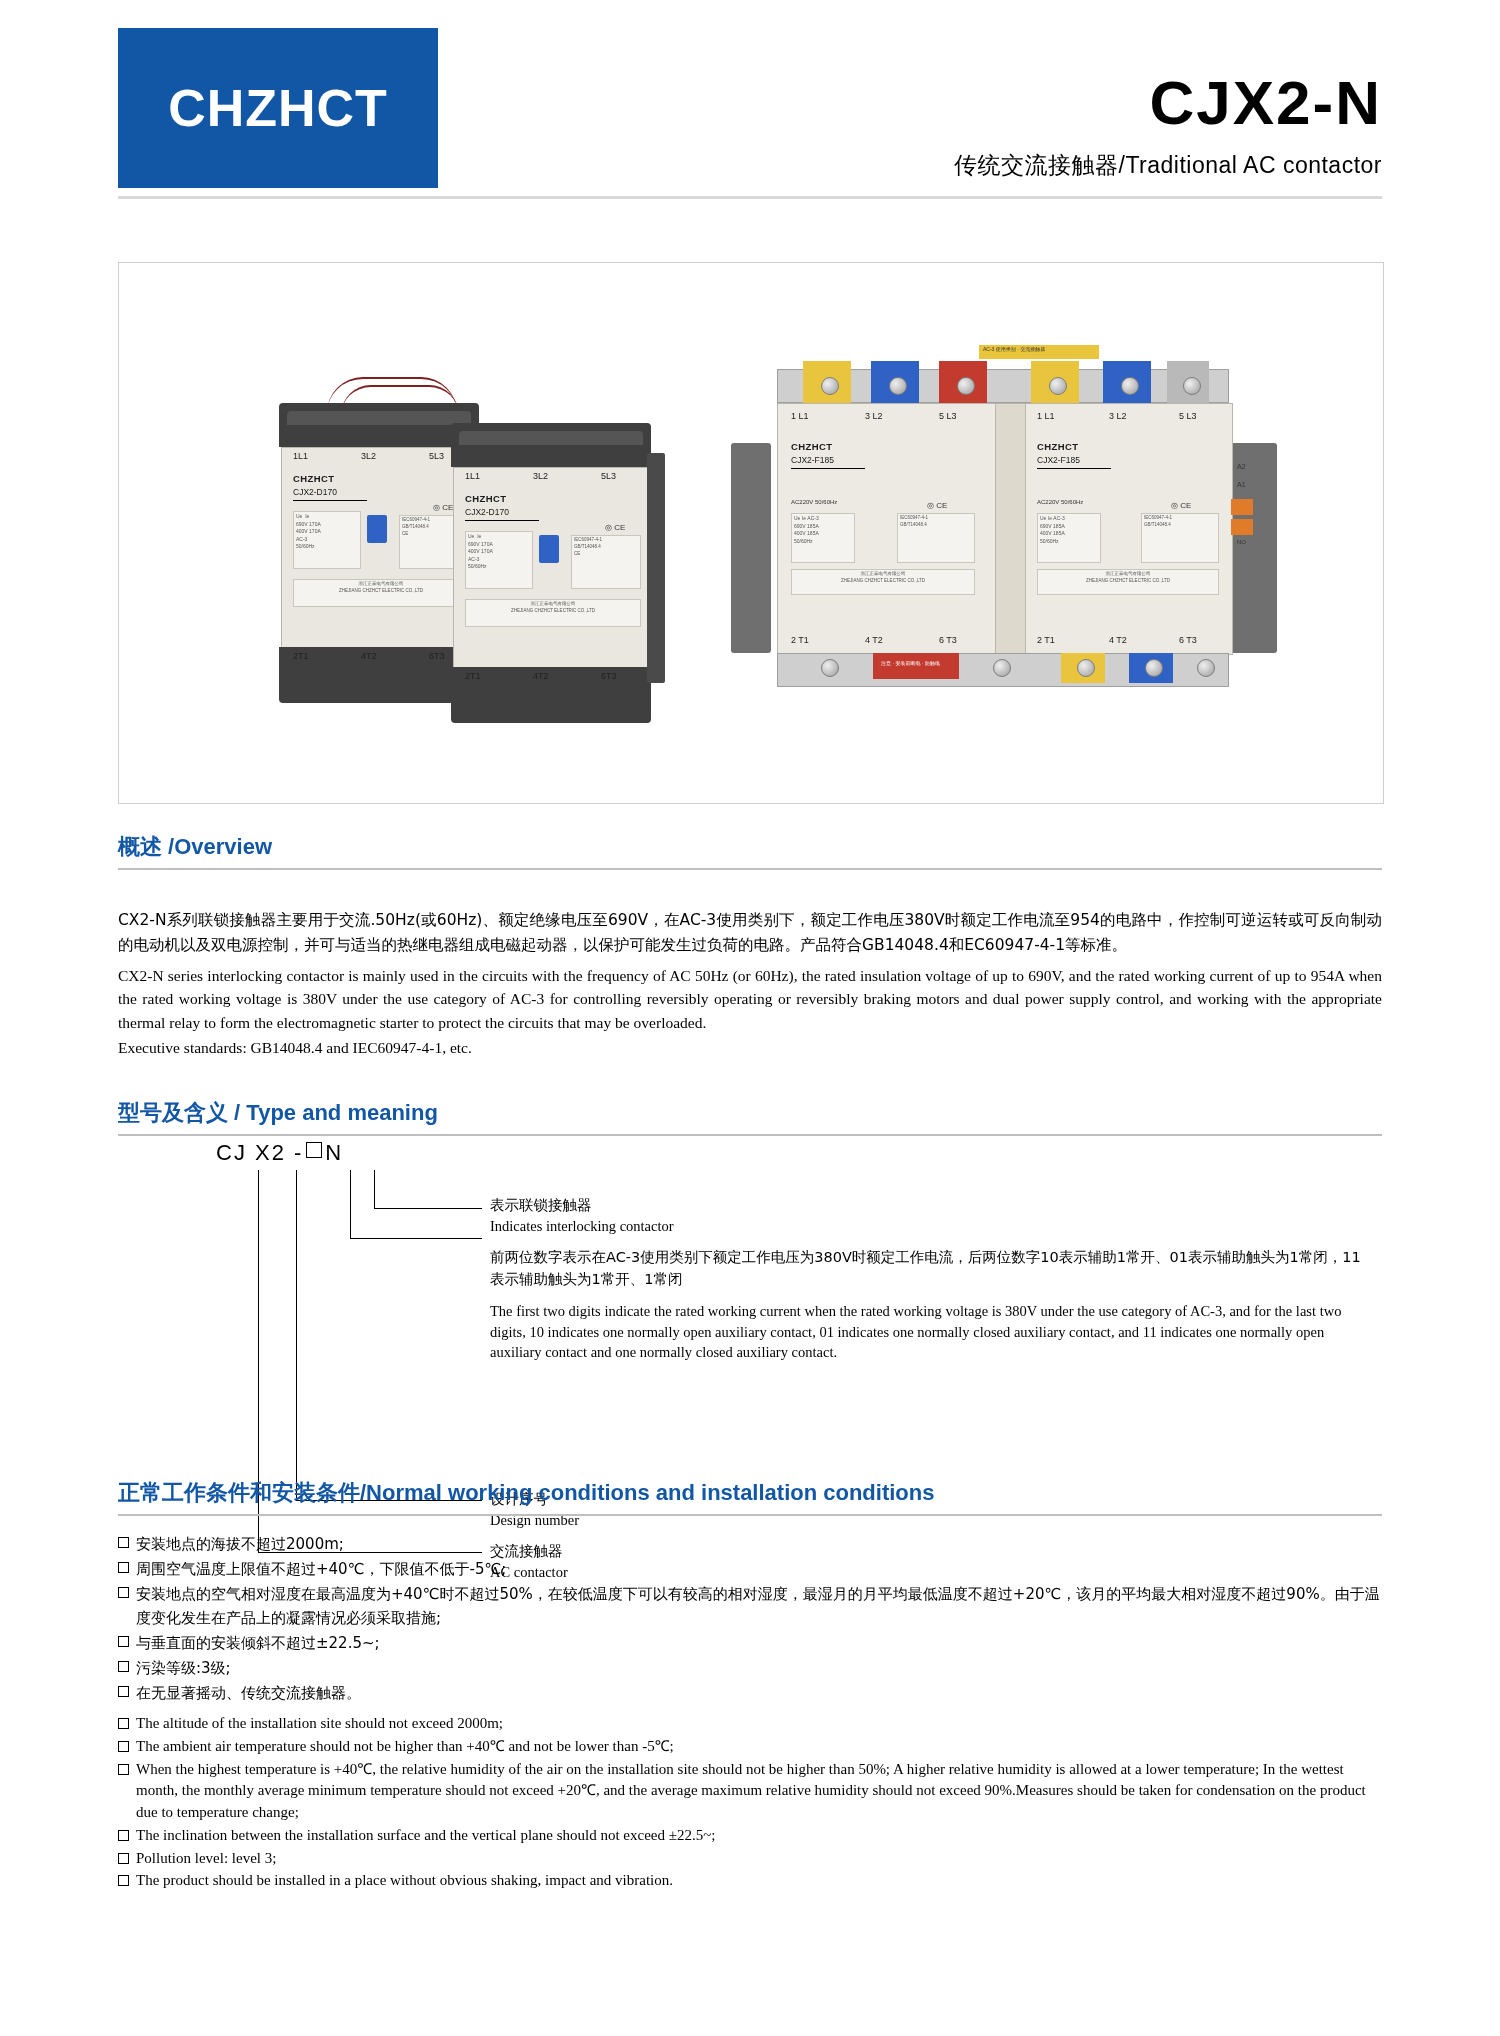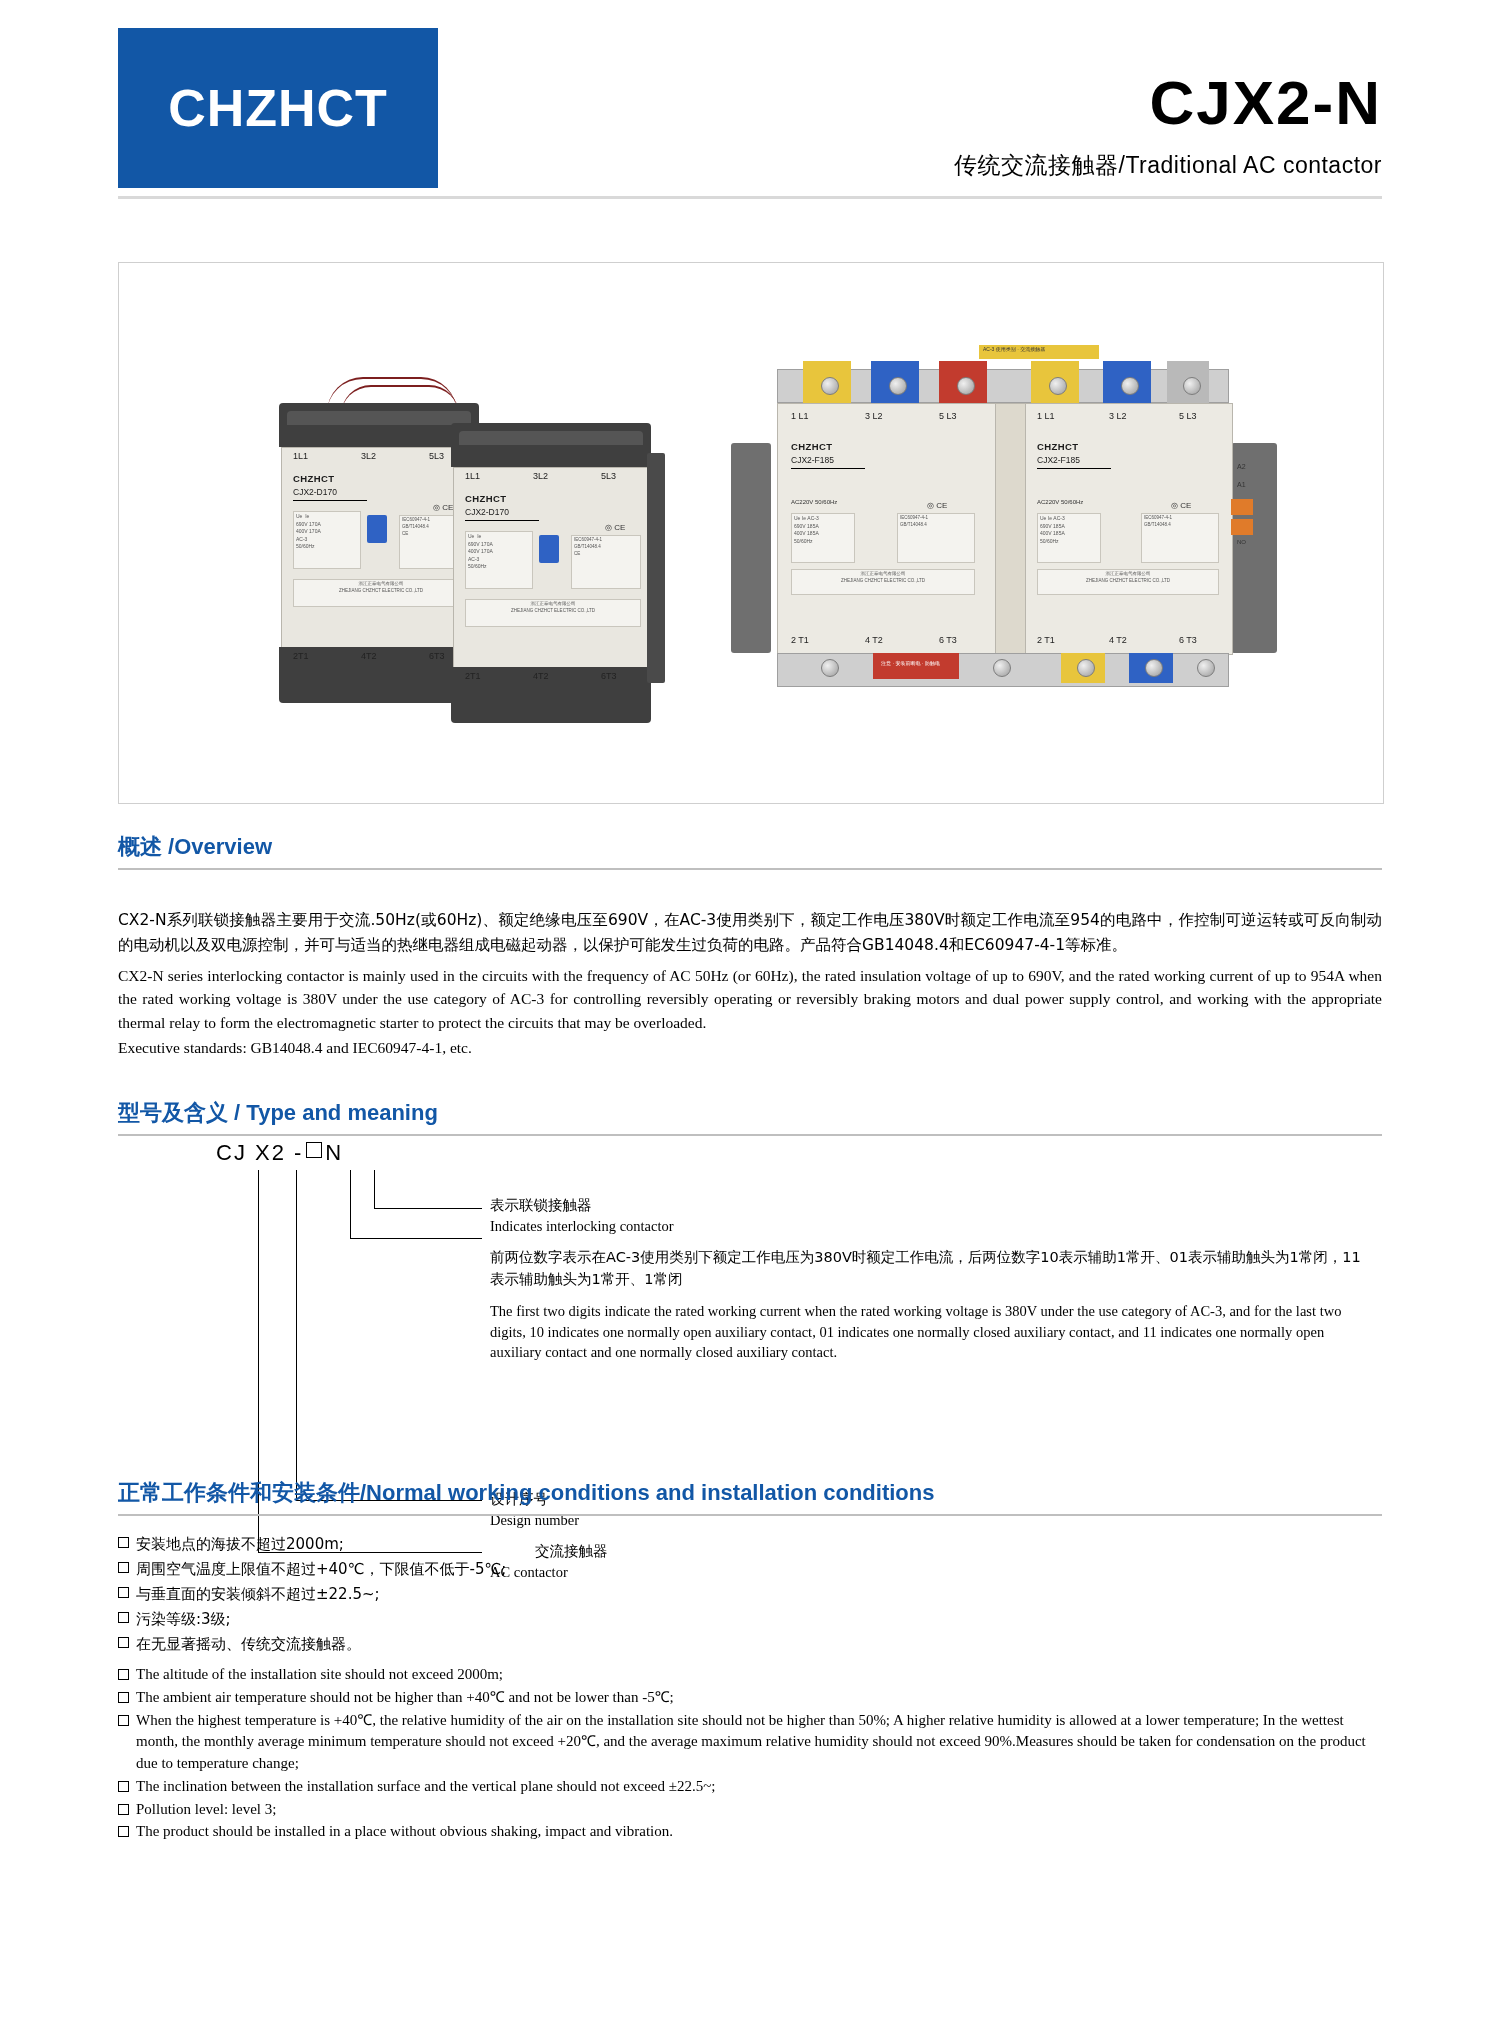--- a/index.html
+++ b/index.html
@@ -473,33 +473,33 @@
 
       <div class="lbl-cn" style="left:372px; top:58px;">表示联锁接触器</div>
       <div class="lbl-en" style="left:372px; top:80px;">Indicates interlocking contactor</div>
 
       <div class="lbl-cn" style="left:372px; top:110px; width:880px;">前两位数字表示在AC-3使用类别下额定工作电压为380V时额定工作电流，后两位数字10表示辅助1常开、01表示辅助触头为1常闭，11表示辅助触头为1常开、1常闭</div>
       <div class="lbl-en" style="left:372px; top:165px; width:888px;">The first two digits indicate the rated working current when the rated working voltage is 380V under the use category of AC-3, and for the last two digits, 10 indicates one normally open auxiliary contact, 01 indicates one normally closed auxiliary contact, and 11 indicates one normally open auxiliary contact and one normally closed auxiliary contact.</div>
 
       <div class="lbl-cn" style="left:372px; top:352px;">设计序号</div>
       <div class="lbl-en" style="left:372px; top:374px;">Design number</div>
 
-      <div class="lbl-cn" style="left:372px; top:404px;margin-left:45px;">交流接触器</div>
+      <div class="lbl-cn" style="left:372px; top:404px;">交流接触器</div>
       <div class="lbl-en" style="left:372px; top:426px;">AC contactor</div>
     </div>
   </div>
 
   <div class="sec" style="top:1478px;">
     <div class="sec-title">正常工作条件和安装条件/Normal working conditions and installation conditions</div>
     <div class="sec-rule"></div>
 
     <ul class="cond-list" style="margin-top:16px;">
       <li><span class="box"></span><span class="cond-cn">安装地点的海拔不超过2000m;</span></li>
       <li><span class="box"></span><span class="cond-cn">周围空气温度上限值不超过+40℃，下限值不低于-5℃;</span></li>
-      <li><span class="box"></span></li>
+      <li><span class="box"></span><span class="cond-cn">安装地点的空气相对湿度在最高温度为+40℃时不超过50%，在较低温度下可以有较高的相对湿度，最湿月的月平均最低温度不超过+20℃，该月的平均最大相对湿度不超过90%。由于温度变化发生在产品上的凝露情况必须采取措施;</span></li>
       <li><span class="box"></span><span class="cond-cn">与垂直面的安装倾斜不超过±22.5~;</span></li>
       <li><span class="box"></span><span class="cond-cn">污染等级:3级;</span></li>
       <li><span class="box"></span><span class="cond-cn">在无显著摇动、传统交流接触器。</span></li>
     </ul>
 
     <ul class="cond-list" style="margin-top:8px;">
       <li><span class="box"></span><span class="cond-en">The altitude of the installation site should not exceed 2000m;</span></li>
       <li><span class="box"></span><span class="cond-en">The ambient air temperature should not be higher than +40℃ and not be lower than -5℃;</span></li>
       <li><span class="box"></span><span class="cond-en">When the highest temperature is +40℃, the relative humidity of the air on the installation site should not be higher than 50%; A higher relative humidity is allowed at a lower temperature; In the wettest month, the monthly average minimum temperature should not exceed +20℃, and the average maximum relative humidity should not exceed 90%.Measures should be taken for condensation on the product due to temperature change;</span></li>
       <li><span class="box"></span><span class="cond-en">The inclination between the installation surface and the vertical plane should not exceed ±22.5~;</span></li>

